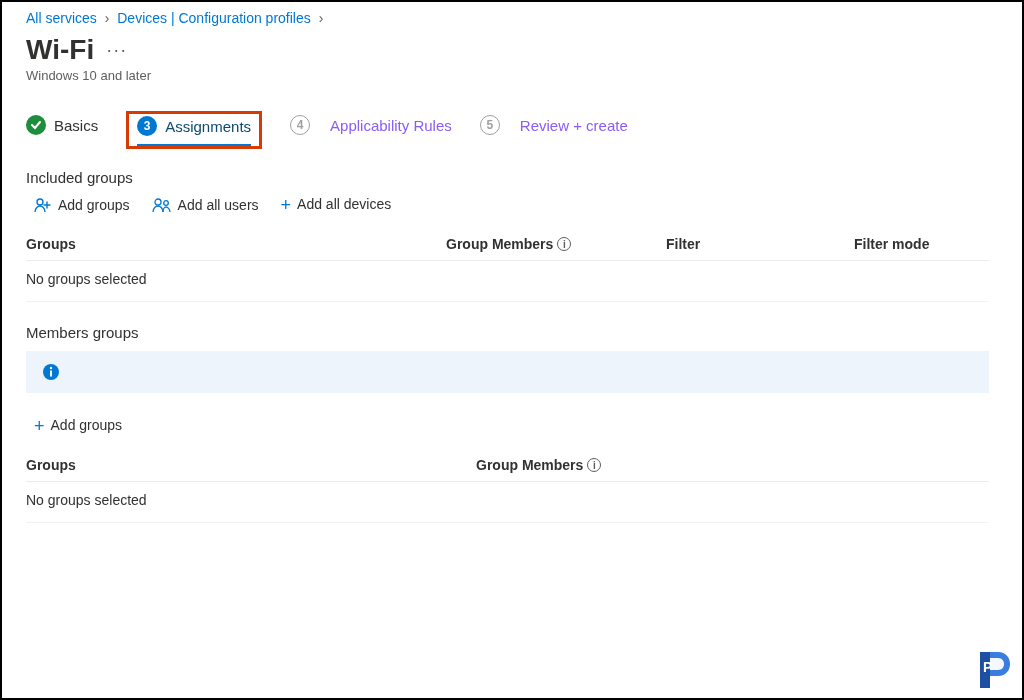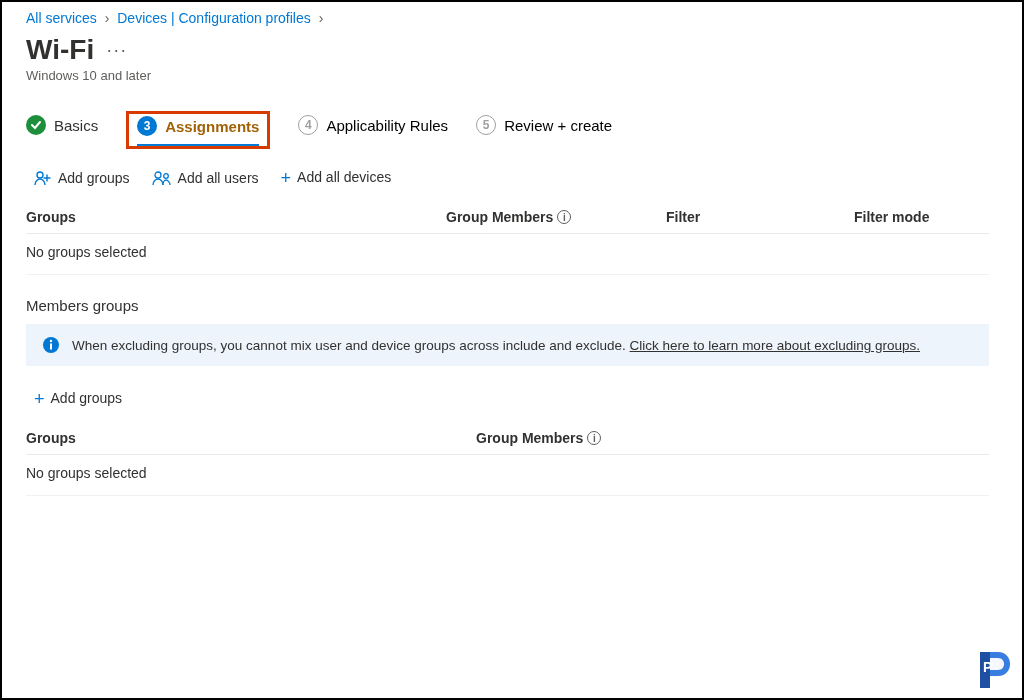--- a/index.html
+++ b/index.html
@@ -22,24 +22,24 @@
   .title { font-size: 28px; font-weight: 600; color: #323130; }
   .more { color: #605e5c; font-size: 18px; letter-spacing: 1px; cursor: pointer; line-height: 1; }
   .subtitle { color: #605e5c; font-size: 13px; margin-top: 2px; margin-bottom: 28px; }
 
   .wizard { display: flex; align-items: center; gap: 28px; border-bottom: none; margin-bottom: 20px; }
   .step { display: flex; align-items: center; gap: 8px; font-size: 15px; padding-bottom: 10px; position: relative; }
   .step .badge { width: 20px; height: 20px; border-radius: 50%; display: inline-flex; align-items: center; justify-content: center; font-size: 12px; font-weight: 600; }
   .step.done .badge { background: #1d8f3c; color: #fff; }
   .step.done .label { color: #323130; font-weight: 400; }
   .step.active .badge { background: #0078d4; color: #fff; }
-  .step.active .label { color: #a16207; font-weight: 700; }
+  .step.active .label { color: #0c4a6e; font-weight: 400; }
   .step.active::after { content:""; position:absolute; left:0; right:0; bottom:0; height:2px; background:#0078d4; }
   .step.future .badge { background: #fff; border: 1px solid #a19f9d; color: #a19f9d; }
-  .step.future .label { color: #000000; }
+  .step.future .label { color: #8b5cf6; margin-left: 12px; }
   .highlight-box { border: 3px solid #d83b01; padding: 2px 8px 0 8px; }
 
   .section-title { font-size: 15px; font-weight: 400; color: #323130; margin: 4px 0 10px 0; }
 
   .action-row { display: flex; align-items: center; gap: 22px; margin: 8px 0 14px 8px; }
   .action-link { display: inline-flex; align-items: flex-start; gap: 6px; color: #323130; font-size: 14px; cursor: pointer; }
   .action-link .ico { color: #0078d4; display:inline-flex; }
   .action-link .plus { color:#0078d4; font-size:18px; font-weight:300; line-height:1; }
 
   .table-head { display: flex; border-bottom: 1px solid #edebe9; padding: 8px 0; font-size: 14px; font-weight: 600; color: #323130; }
@@ -100,20 +100,21 @@
     <div class="step future">
       <span class="badge">4</span>
       <span class="label">Applicability Rules</span>
     </div>
     <div class="step future">
       <span class="badge">5</span>
       <span class="label">Review + create</span>
     </div>
   </div>
 
+  <div class="section-title">Included groups</div>
 
   <div class="action-row">
     <span class="action-link">
       <span class="ico">
         <svg width="18" height="16" viewBox="0 0 18 16">
             <circle cx="6" cy="5" r="3" fill="none" stroke="#0078d4" stroke-width="1.4"></circle>
             <path d="M1 15 C1 11 4 9 6 9 C8 9 11 11 11 15" fill="none" stroke="#0078d4" stroke-width="1.4"></path>
             <path d="M13 5 L13 11 M10 8 L16 8" stroke="#0078d4" stroke-width="1.4" stroke-linecap="round"></path>
           </svg>
       </span>
@@ -150,24 +151,20 @@
   <div class="section-title" style="margin-top:22px;">Members groups</div>
 
   <div class="info-banner">
     <span class="info-ico">
       <svg width="18" height="18" viewBox="0 0 18 18">
           <circle cx="9" cy="9" r="8" fill="#0078d4"></circle>
           <rect x="8" y="7.5" width="2" height="6" fill="#fff"></rect>
           <circle cx="9" cy="5" r="1.2" fill="#fff"></circle>
         </svg>
     </span>
-    <span>
-      <span>When excluding groups, you cannot mix user and device groups across include and exclude. </span>
-      <a>Click here to learn more about excluding groups.</a>
-    </span>
   </div>
 
   <div class="action-row" style="margin-left:8px;">
     <span class="action-link">
       <span class="plus">+</span>
       <span>Add groups</span>
     </span>
   </div>
 
   <div class="table-head2">

